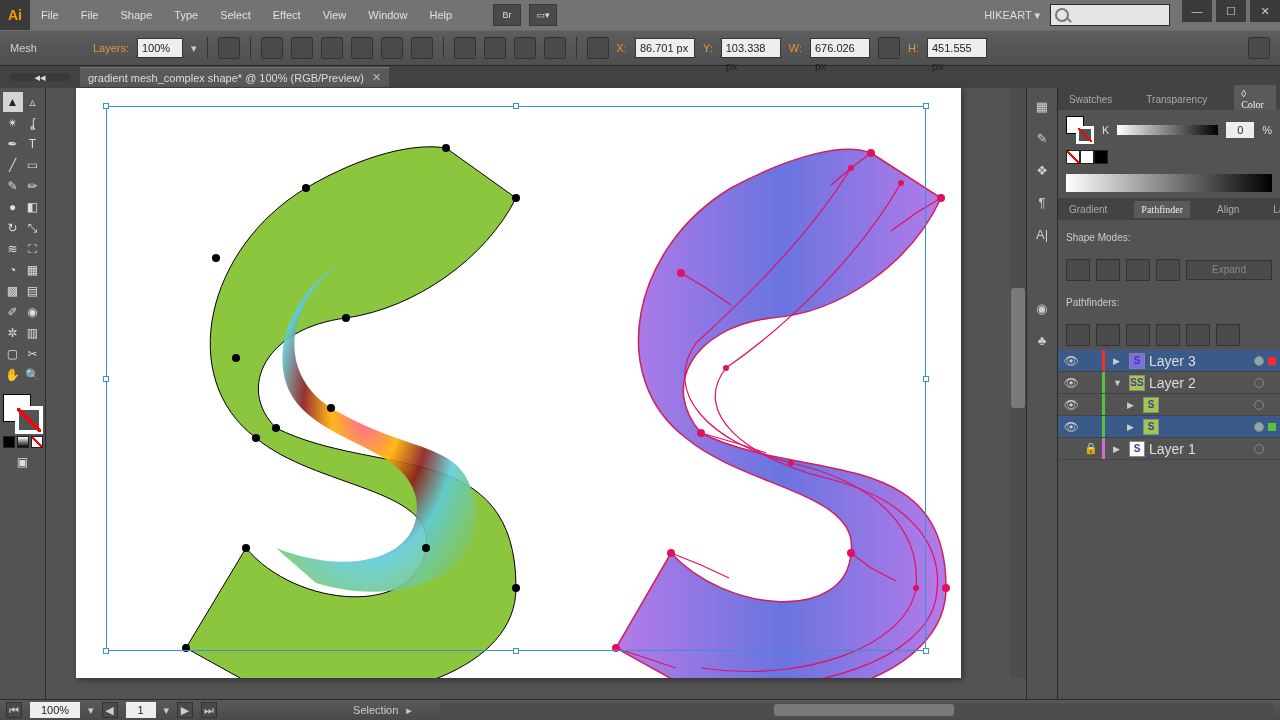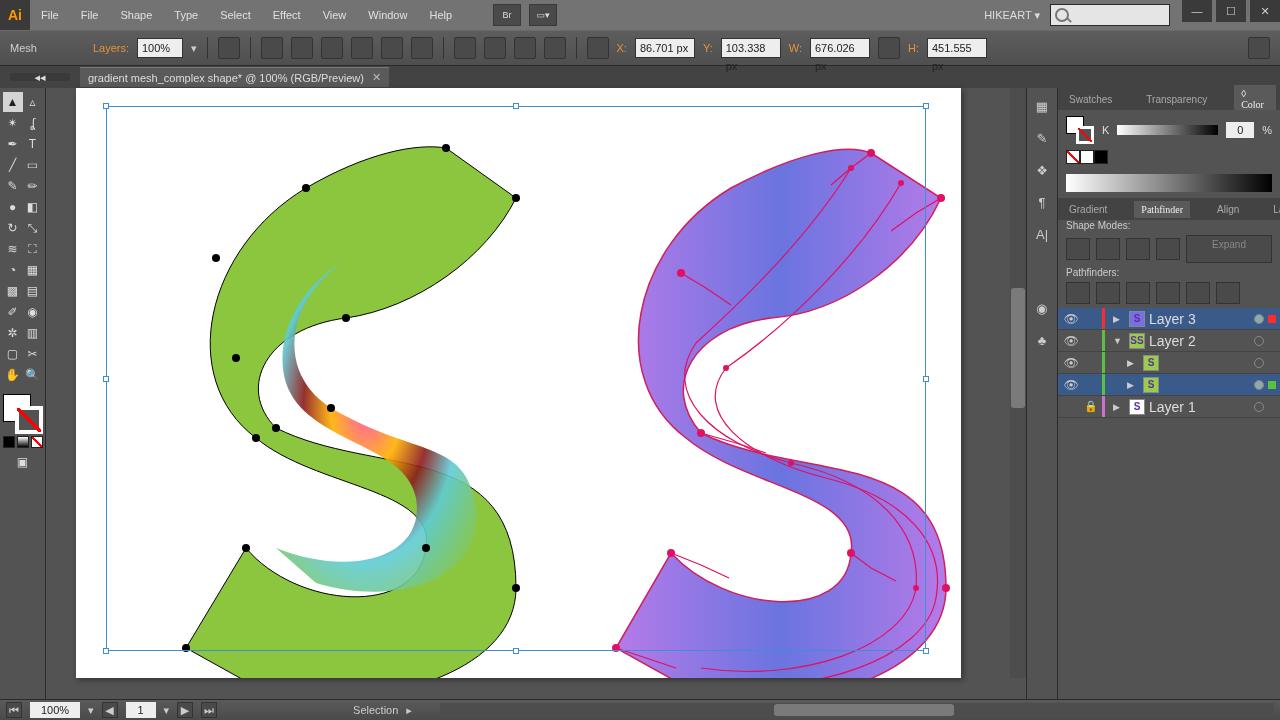--- a/index.html
+++ b/index.html
@@ -70,24 +70,24 @@
 .k-slider{flex:1;height:10px;background:linear-gradient(to right,#fff,#000);position:relative}
 .k-val{width:28px;height:16px;background:#eee;color:#222;text-align:center;line-height:16px}
 .fs-mini{position:relative;width:28px;height:28px}
 .fs-mini .f{position:absolute;top:0;left:0;width:18px;height:18px;background:#fff;border:1px solid #000}
 .fs-mini .s{position:absolute;bottom:0;right:0;width:18px;height:18px;background:#535353;border:3px solid #fff}
 .fs-mini .s::after{content:"";position:absolute;inset:-1px;background:linear-gradient(45deg,transparent 44%,red 44%,red 56%,transparent 56%)}
 .spectrum{height:18px;margin-top:10px;background:linear-gradient(to right,#fff,#000)}
 .bw-sw{display:flex;gap:0;margin-top:6px}
 .bw-sw div{width:14px;height:14px;border:1px solid #222}
 
-.section-header{font-size:10px;color:#ccc;padding:0 8px}
+.section-header{font-size:10px;color:#ccc;padding:12px 8px}
 .pf-row{display:flex;gap:6px;padding:4px 8px;align-items:center}
 .pf-btn{width:24px;height:22px;background:#4a4a4a;border:1px solid #333}
-.expand-btn{flex:1;height:28px;background:#4a4a4a;border:1px solid #333;color:#888;text-align:center;line-height:18px;font-size:10px}
+.expand-btn{flex:1;height:20px;background:#4a4a4a;border:1px solid #333;color:#888;text-align:center;line-height:18px;font-size:10px}
 
 
 .layers-body{background:#535353;}
 .layer-row{display:flex;align-items:center;height:22px;border-bottom:1px solid #444;padding:0 4px;gap:4px}
 .vis{width:18px;display:flex;justify-content:center;color:#ccc;font-size:12px}
 .lock{width:14px;color:#ccc}
 .disclose{width:12px;color:#ccc;font-size:9px}
 .layer-thumb{width:16px;height:16px;border:1px solid #888;display:flex;align-items:center;justify-content:center;font-size:10px;font-weight:bold}
 .layer-name{flex:1;font-size:14px;color:#ddd}
 .target{width:10px;height:10px;border:1px solid #888;border-radius:50%}

